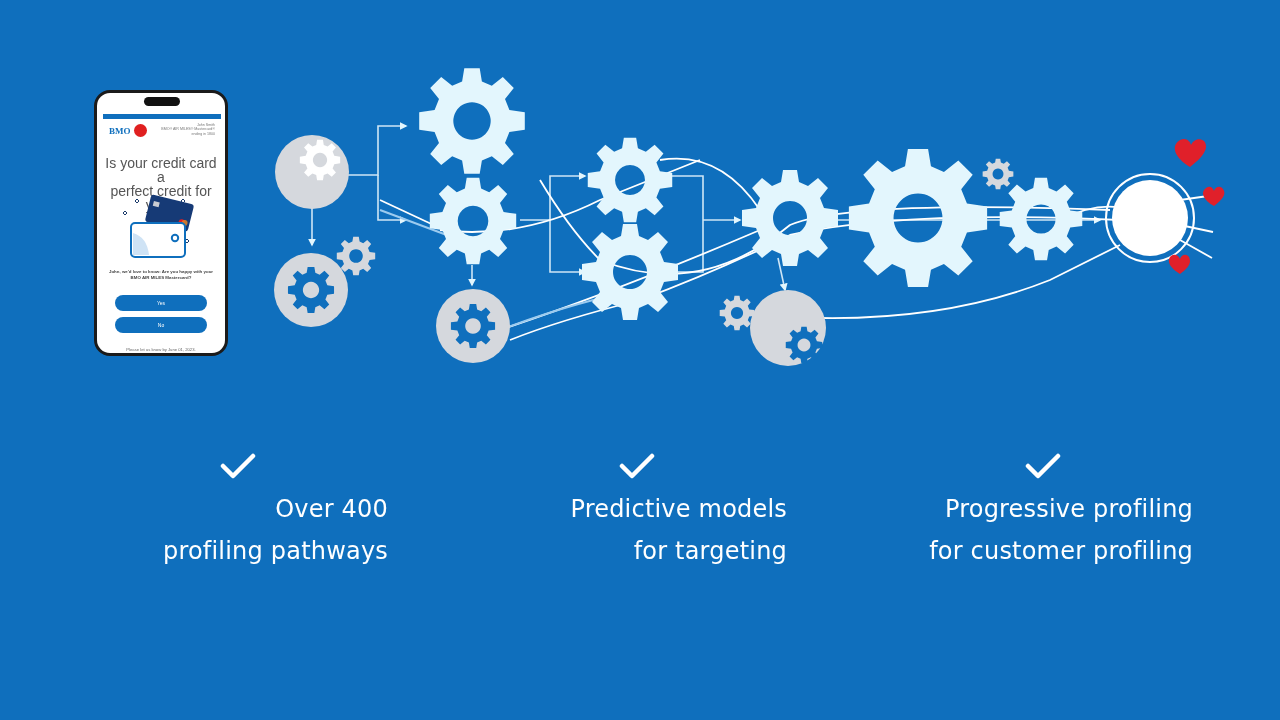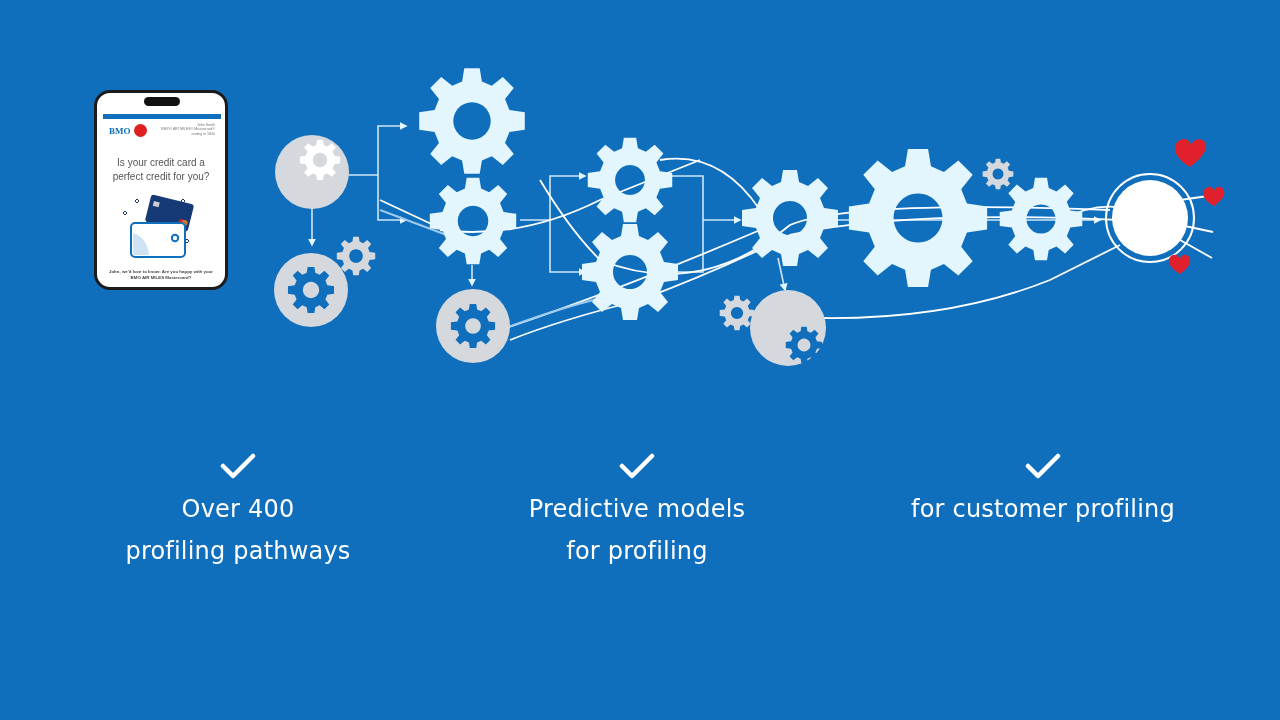--- a/index.html
+++ b/index.html
@@ -3,43 +3,43 @@
 <meta charset="utf-8">
 <style>
   html, body { margin:0; padding:0; }
   body {
     width:1280px; height:720px; overflow:hidden;
     background:#0f6fbd;
     font-family:"Liberation Sans", sans-serif;
     position:relative;
   }
   .phone {
-    position:absolute; left:94px; top:90px; width:134px; height:200px;
+    position:absolute; left:94px; top:90px; width:134px; height:266px;
     background:#fff; border:3px solid #1b1b1b; border-radius:16px;
     box-sizing:border-box; overflow:hidden;
   }
   .notch { position:absolute; left:47px; top:4px; width:36px; height:9px; background:#111; border-radius:6px; }
   .phone-bar { position:absolute; left:6px; top:21px; width:118px; height:5px; background:#0f6fbd; }
   .bmo-logo { position:absolute; left:12px; top:33px; font-family:"Liberation Serif", serif; font-weight:bold; font-size:9px; color:#0f6fbd; }
   .bmo-roundel { position:absolute; left:37px; top:31px; width:13px; height:13px; border-radius:50%; background:#e02020; }
   .acct { position:absolute; right:10px; top:30px; width:62px; text-align:right; font-size:3.6px; line-height:4.4px; color:#777; }
-  .q-title { position:absolute; left:4px; top:63px; width:120px; text-align:center; font-size:10px; line-height:14px; color:#555; }
+  .q-title { position:absolute; left:4px; top:63px; width:120px; text-align:center; font-size:14px; line-height:14px; color:#555; }
   .illus { position:absolute; left:20px; top:100px; width:90px; height:70px; }
   .prompt { position:absolute; left:8px; top:176px; width:112px; text-align:center; font-size:4.4px; line-height:6px; color:#444; font-weight:bold; }
   .btn {
     position:absolute; left:18px; width:92px; height:16px; background:#0f6fbd; color:#fff;
     border-radius:8px; font-size:5px; line-height:16px; text-align:center; border:none; padding:0;
   }
   .btn-yes { top:202px; }
   .btn-no { top:224px; }
   .deadline { position:absolute; left:4px; top:254px; width:120px; text-align:center; font-size:4.2px; color:#666; }
 
   .diagram { position:absolute; left:260px; top:55px; width:1000px; height:330px; }
 
-  .feature { position:absolute; top:452px; text-align:center; color:#fff; }
+  .feature { position:absolute; top:452px; text-align:right; color:#fff; }
   .feature .check { display:block; margin:0 auto 8px; }
   .feature .label { font-family:"DejaVu Sans", sans-serif; font-size:24px; line-height:42px; font-weight:normal; letter-spacing:0.2px; }
   .f1 { left:88px; width:300px; }
   .f2 { left:487px; width:300px; }
   .f3 { left:893px; width:300px; }
   .label-line { display:block; }
 </style>
 </head>
 <body>
 
@@ -165,24 +165,25 @@
     <span class="label-line">profiling pathways</span>
   </div>
 </div>
 
 <div class="feature f2">
   <svg class="check" width="36" height="28" viewBox="0 0 36 28">
     <path d="M3 14 L13 24 L33 4" stroke="#fff" stroke-width="4.5" fill="none" stroke-linecap="round" stroke-linejoin="round"></path>
   </svg>
   <div class="label">
     <span class="label-line">Predictive models</span>
-    <span class="label-line">for profiling</span>
+    <span class="label-line">for targeting</span>
   </div>
 </div>
 
 <div class="feature f3">
   <svg class="check" width="36" height="28" viewBox="0 0 36 28">
     <path d="M3 14 L13 24 L33 4" stroke="#fff" stroke-width="4.5" fill="none" stroke-linecap="round" stroke-linejoin="round"></path>
   </svg>
   <div class="label">
+    <span class="label-line">Progressive profiling</span>
     <span class="label-line">for customer profiling</span>
   </div>
 </div>
 
 </body></html>

